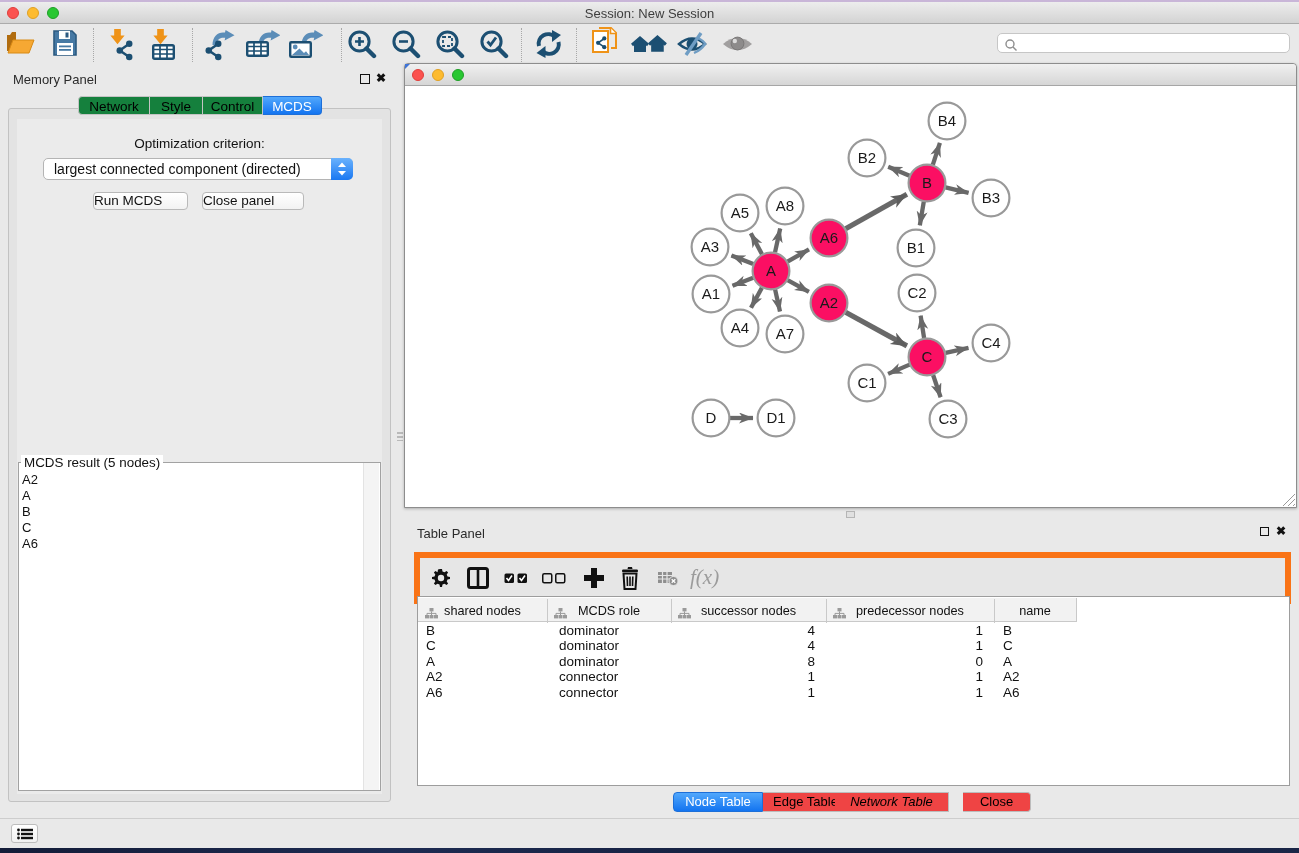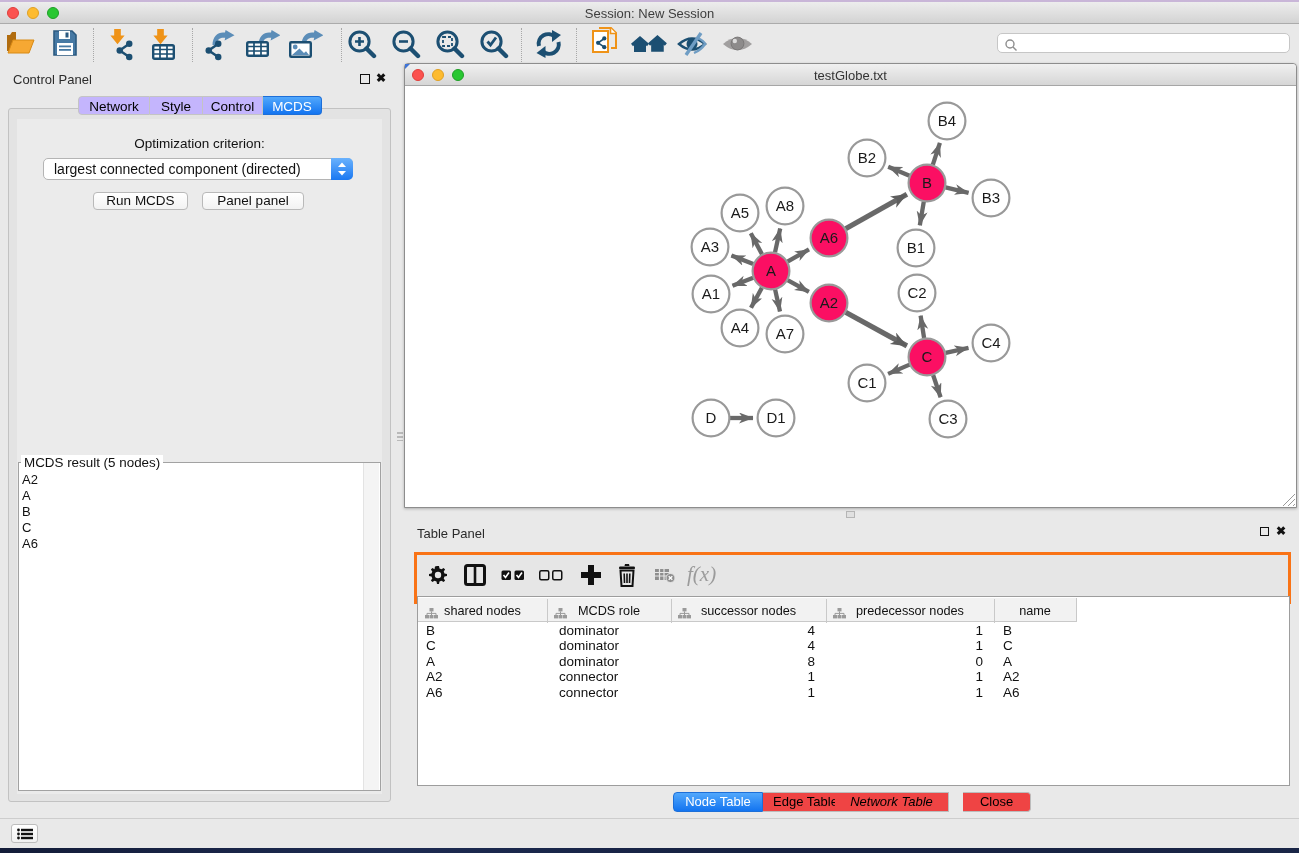--- a/index.html
+++ b/index.html
@@ -17,44 +17,44 @@
 
 #toolbar{left:0;top:25px;width:1299px;height:39px;}
 .sep{top:3px;width:0;height:34px;border-left:1px dotted #a8a8a8;}
 #search{left:997px;top:33px;width:293px;height:20px;background:#fff;border:1px solid #c6c6c6;border-radius:5px;}
 
 #cptitle{left:13px;top:72px;font-size:13px;color:#2b2b2b;}
 .wbox{width:10px;height:10px;border:1.6px solid #111;top:74px;background:transparent;}
 .wx{font-size:12px;font-weight:bold;color:#111;top:71px;}
 #cpbody{left:8px;top:108px;width:383px;height:694px;background:#e3e3e3;border:1px solid #c2c2c2;border-radius:3px;}
 #cpinner{left:17px;top:119px;width:365px;height:675px;background:#ebebeb;}
-.tabseg{top:96px;height:19px;background:#c4b5fd;border:1px solid #c4c4c4;border-left:none;font-size:13.5px;color:#000;text-align:center;line-height:19px;}
+.tabseg{top:96px;height:19px;background:#15803d;border:1px solid #c4c4c4;border-left:none;font-size:13.5px;color:#000;text-align:center;line-height:19px;}
 #tabnet{left:78px;width:72px;border-left:1px solid #c4c4c4;border-radius:4px 0 0 4px;}
 #tabsty{left:150px;width:53px;}
 #tabsel{left:203px;width:60px;}
 #tabmcds{left:263px;width:59px;border-radius:0 4px 4px 0;background:linear-gradient(#52a8fc,#1374f0);color:#fff;border-color:#1d6fd8;}
 #optlabel{left:17px;top:136px;width:365px;text-align:center;font-size:13.5px;color:#111;}
 #combo{left:43px;top:158px;width:310px;height:22px;background:#fff;border:1px solid #b4b4b4;border-radius:5px;font-size:14px;color:#111;line-height:20px;padding-left:10px;}
 #combocap{left:331px;top:158px;width:22px;height:22px;border-radius:0 5px 5px 0;background:linear-gradient(#6ab2fd,#1a78f2);}
-.btn{top:192px;height:18px;background:linear-gradient(#ffffff,#f2f2f2);border:1px solid #b9b9b9;border-radius:4px;font-size:13.5px;color:#111;text-align:center;line-height:16px;}
+.btn{top:192px;height:18px;background:linear-gradient(#ffffff,#f2f2f2);border:1px solid #b9b9b9;border-radius:4px;font-size:13.5px;color:#111;line-height:16px;}
 #btnrun{left:93px;width:95px;}
 #btnclose{left:202px;width:102px;}
 #groupbox{left:18px;top:462px;width:363px;height:329px;border:1px solid #a2a2a2;}
 #grouplabel{left:21px;top:455px;background:#ffffff;padding:0 3px;font-size:13.4px;color:#111;}
 #mcdslist{left:19px;top:463px;width:361px;height:327px;background:#fff;}
 #mcdsscroll{left:363px;top:463px;width:16px;height:327px;background:#f4f4f4;border-left:1px solid #e3e3e3;}
 .li{left:22px;font-size:13px;color:#111;}
 
 #netwin{left:404px;top:63px;width:893px;height:445px;background:#fff;border:1px solid #8d8d8d;border-radius:4px 4px 0 0;box-shadow:0 1px 3px rgba(0,0,0,0.25);}
 #nettitle{left:0;top:0;width:891px;height:22px;background:linear-gradient(#f0f0f0,#d6d6d6);border-bottom:1px solid #a6a6a6;border-radius:4px 4px 0 0;}
 #nettitletext{left:0;top:4px;width:891px;text-align:center;font-size:13px;color:#333;}
 #netcorner{left:0px;top:0px;width:0;height:0;border-top:5px solid #3f74d8;border-right:5px solid transparent;}
 
 #tptitle{left:417px;top:526px;font-size:13px;color:#2b2b2b;}
-#tbltoolbar{left:414px;top:552px;width:877px;height:52px;background:#e6e6e6;border:3px solid #f97316;}
+#tbltoolbar{left:414px;top:552px;width:877px;height:52px;background:#e6e6e6;border:6px solid #f97316;}
 #tblbox{left:417px;top:596px;width:873px;height:190px;background:#fff;border:1px solid #9d9d9d;}
 #tblhead{left:0px;top:1px;width:658px;height:24px;background:#f2f2f2;border-bottom:1px solid #c9c9c9;}
 .hsep{top:1px;width:0px;height:24px;border-left:1px solid #c9c9c9;}
 .hlabel{top:6px;font-size:12.7px;color:#111;text-align:center;}
 .cell{font-size:13.5px;color:#111;}
 .tabseg2{top:792px;height:20px;background:#ef4444;border:1px solid #bcbcbc;border-left:none;font-size:13px;color:#000;text-align:center;line-height:18px;}
 #t2a{left:673px;width:90px;background:linear-gradient(#52a8fc,#1374f0);color:#fff;border:1px solid #1d6fd8;border-radius:4px 0 0 4px;}
 #t2b{left:763px;width:86px;}
 #t2c{left:835px;width:114px;font-style:italic;}
 #t2d{left:963px;width:68px;border-radius:0 4px 4px 0;}
@@ -199,55 +199,54 @@
 <circle cx="12.8" cy="12" r="2.2" fill="#dcdcdc"></circle>
 </svg>
   </div>
 <div class="abs" id="search">
     <svg class="abs" style="left:6px;top:4px;" width="14" height="14" viewBox="0 0 14 14">
       <circle cx="6" cy="6" r="4" fill="none" stroke="#8e8e8e" stroke-width="1.4"></circle>
       <path d="M9 9 L12.5 12.5" stroke="#8e8e8e" stroke-width="1.4"></path>
     </svg>
   </div>
 
-<div class="abs" id="cptitle">Control Panel</div>
+<div class="abs" id="cptitle">Memory Panel</div>
 <div class="abs wbox" style="left:360px;"></div>
 <div class="abs wx" style="left:376px;">✖</div>
 <div class="abs" id="cpbody"></div>
 <div class="abs" id="cpinner"></div>
 <div class="abs tabseg" id="tabnet">Network</div>
 <div class="abs tabseg" id="tabsty">Style</div>
 <div class="abs tabseg" id="tabsel">Control</div>
 <div class="abs tabseg" id="tabmcds">MCDS</div>
 <div class="abs" id="optlabel">Optimization criterion:</div>
 <div class="abs" id="combo">largest connected component (directed)</div>
 <div class="abs" id="combocap"><svg width="22" height="22" viewBox="0 0 22 22">
       <path d="M7 9 L11 4.5 L15 9 Z" fill="#fff"></path>
       <path d="M7 13 L11 17.5 L15 13 Z" fill="#fff"></path>
     </svg></div>
 <div class="abs btn" id="btnrun">Run MCDS</div>
-<div class="abs btn" id="btnclose">Panel panel</div>
+<div class="abs btn" id="btnclose">Close panel</div>
 <div class="abs" id="groupbox"></div>
 <div class="abs" id="mcdslist"></div>
 <div class="abs" id="mcdsscroll"></div>
 <div class="abs" id="grouplabel">MCDS result (5 nodes)</div>
 <div class="abs li" style="top:472px;">A2</div>
 <div class="abs li" style="top:488px;">A</div>
 <div class="abs li" style="top:504px;">B</div>
 <div class="abs li" style="top:520px;">C</div>
 <div class="abs li" style="top:536px;">A6</div>
 <div class="abs" style="left:397px;top:430px;width:6px;height:11px;background:repeating-linear-gradient(#e9e9e9 0 2px,#b9b9b9 2px 4px);"></div>
 
 <div class="abs" id="netwin">
   <div class="abs" id="nettitle">
     <div class="abs tl" style="left:7px;top:5px;background:#fb524f;border:1px solid #e03e3b;"></div>
     <div class="abs tl" style="left:27px;top:5px;background:#fdbb2f;border:1px solid #e0a023;"></div>
     <div class="abs tl" style="left:47px;top:5px;background:#29c732;border:1px solid #1f9f27;"></div>
   </div>
-  <div class="abs" id="nettitletext">testGlobe.txt</div>
   <div class="abs" id="netcorner"></div>
   <div class="abs" style="left:0;top:22px;"><svg width="891" height="422" viewBox="0 0 891 422" style="font-family:'Liberation Sans',sans-serif;">
 <defs>
 <marker id="mk1" markerWidth="16" markerHeight="12" refX="14" refY="5.5" orient="auto" markerUnits="userSpaceOnUse">
             <path d="M0 0 L14.5 5.5 L0 11 L4.1 5.5 Z" fill="#696969"></path>
           </marker>
 <marker id="mk2" markerWidth="18" markerHeight="14" refX="16" refY="6.5" orient="auto" markerUnits="userSpaceOnUse">
             <path d="M0 0 L16.5 6.5 L0 13 L4.7 6.5 Z" fill="#5e5e5e"></path>
           </marker>
 </defs>

